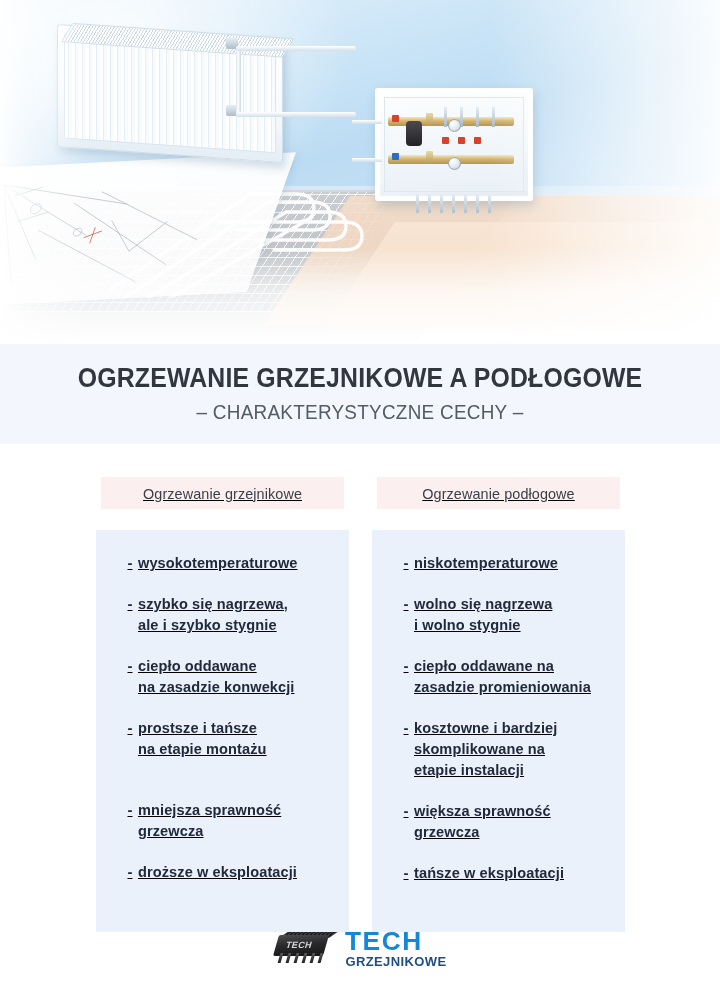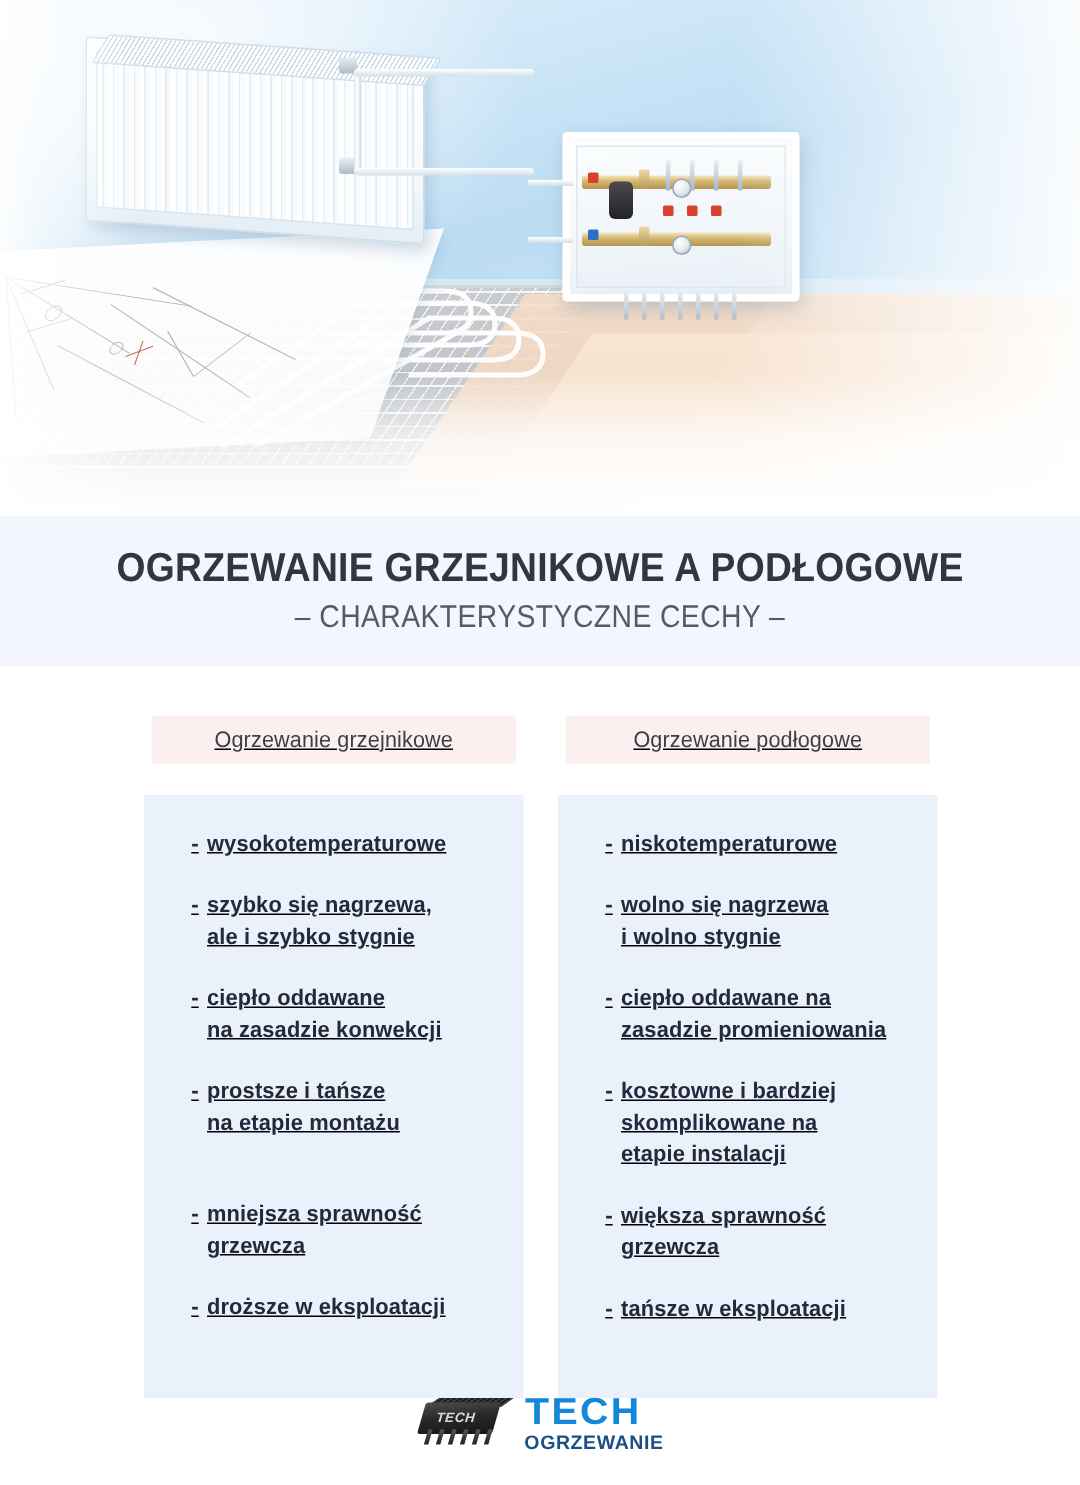--- a/index.html
+++ b/index.html
@@ -619,17 +619,17 @@
         <div class="chip-pin" style="left:2px;"></div>
         <div class="chip-pin" style="left:10px;"></div>
         <div class="chip-pin" style="left:18px;"></div>
         <div class="chip-pin" style="left:26px;"></div>
         <div class="chip-pin" style="left:34px;"></div>
         <div class="chip-pin" style="left:42px;"></div>
       </div>
     </div>
     <div class="tech-logo">
       <div class="tech-word">TECH</div>
-      <div class="tech-sub">OGRZEWANIE</div>
+      <div class="tech-sub">GRZEJNIKOWE</div>
     </div>
   </div>
 
 </div>
 
 </body></html>

